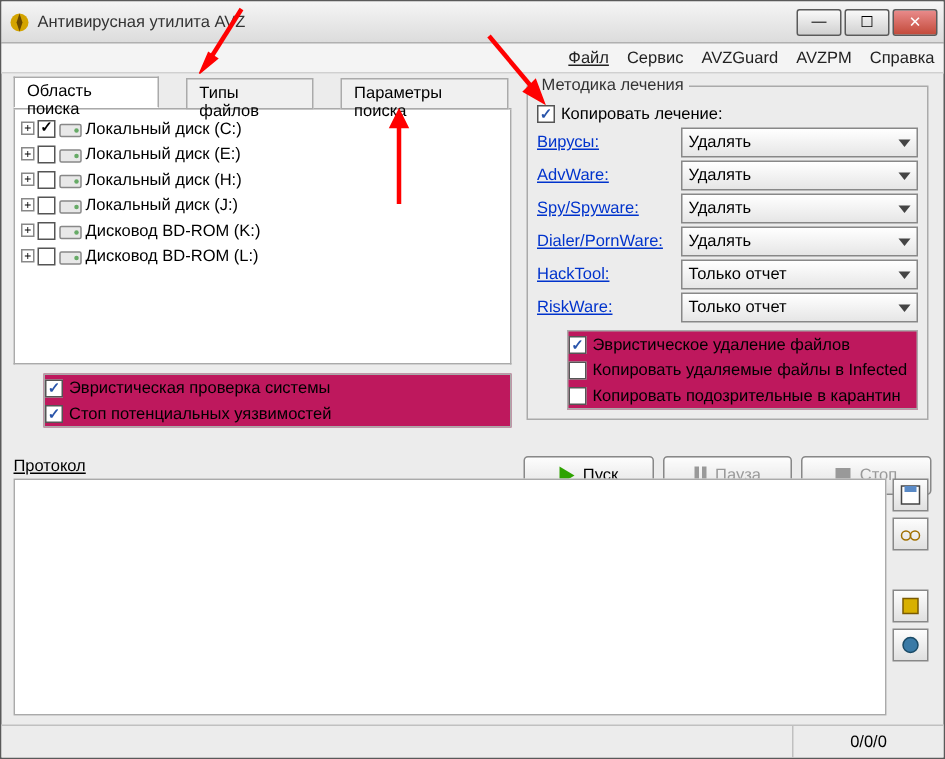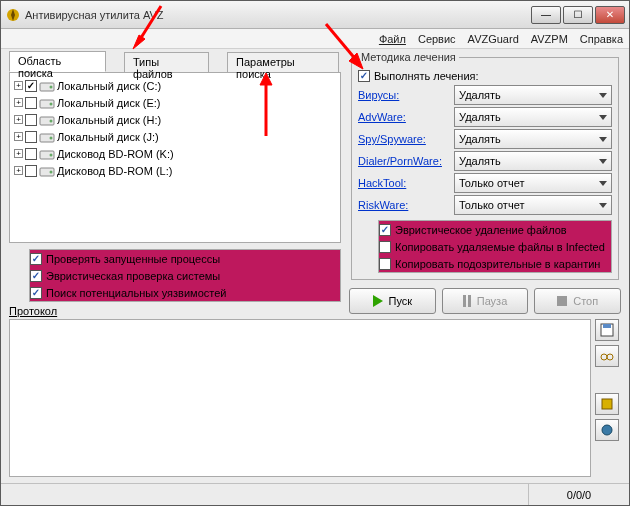--- a/index.html
+++ b/index.html
@@ -30,21 +30,21 @@
   .options-box { background:#be185d; border:1px solid #aaa; margin-top:6px; padding:0;margin-left:20px; }
   .checkrow { display:flex; align-items:center; gap:4px; height:17px; }
   .cb { width:12px; height:12px; border:1px solid #555; background:#fff; display:flex; align-items:center; justify-content:center; }
   .cb.checked::after { content:"✓"; color:#2a55aa; font-weight:bold; font-size:10px; }
   fieldset.treat { border:1px solid #aaa; background:#ececec; padding:4px 6px 6px 6px; }
   fieldset.treat legend { color:#333; padding:0 3px; }
   .treat-row { display:flex; align-items:center; height:22px; gap:6px; }
   .treat-row label { width:90px; color:#0033cc; text-decoration:underline; }
   .combo { flex:1; height:20px; border:1px solid #888; background:linear-gradient(to bottom,#fff,#e6e6e6); display:flex; align-items:center; justify-content:space-between; padding:0 4px;gap:16px; }
   .combo .dd { width:0; height:0; border-left:4px solid transparent; border-right:4px solid transparent; border-top:5px solid #444; }
-  .btnrow { display:flex; gap:6px; margin-top:8px; }
+  .btnrow { display:flex; gap:6px; margin-top:24px; }
   .playbtn { flex:1; height:26px; border:1px solid #888; border-radius:3px; background:linear-gradient(to bottom,#fdfdfd,#e0e0e0); display:flex; align-items:center; justify-content:center; gap:6px; }
   .playbtn.disabled { color:#999; }
   .ico-play { width:0;height:0;border-top:6px solid transparent;border-bottom:6px solid transparent;border-left:10px solid #2ea300; }
   .ico-pause { display:flex; gap:2px; }
   .ico-pause span { width:3px; height:12px; background:#999; }
   .ico-stop { width:10px; height:10px; background:#999; }
   .protocol-label { position:absolute; top:254px; left:0;text-decoration:underline; }
   .protocol-box { position:absolute; top:268px; left:0; right:30px; bottom:2px; background:#fff; border:1px solid #aaa; overflow:auto; }
   .scrollbtns { position:absolute; top:268px; right:0; width:26px; display:flex; flex-direction:column; gap:4px; }
   .sbtn { width:24px; height:22px; border:1px solid #888; background:linear-gradient(to bottom,#fdfdfd,#e0e0e0); display:flex; align-items:center; justify-content:center; }
@@ -143,39 +143,35 @@
             <span class="drive-icon"><svg width="16" height="14">
                 <rect x="1" y="4" width="14" height="8" rx="1" fill="#e8e8e8" stroke="#888"></rect>
                 <circle cx="12" cy="8" r="1.5" fill="#6a6"></circle>
               </svg></span>
             <span>Дисковод BD-ROM (L:)</span>
           </div>
         </div>
       <div class="options-box">
         <div class="checkrow">
             <span class="cb checked"></span>
-            <span>Проверять запущенные процессы</span>
+            <span>Эвристическая проверка системы</span>
           </div>
         <div class="checkrow">
             <span class="cb checked"></span>
-            <span>Эвристическая проверка системы</span>
-          </div>
-        <div class="checkrow">
-            <span class="cb checked"></span>
-            <span>Поиск потенциальных уязвимостей</span>
+            <span>Стоп потенциальных уязвимостей</span>
           </div>
       </div>
     </div>
 
     <div class="right-col">
       <fieldset class="treat">
         <legend>Методика лечения</legend>
         <div class="checkrow">
             <span class="cb checked"></span>
-            <span>Выполнять лечения:</span>
+            <span>Копировать лечение:</span>
           </div>
         <div class="treat-row">
             <label>Вирусы:</label>
             <div class="combo">
               <span>Удалять</span>
               <span class="dd"></span>
             </div>
           </div>
         <div class="treat-row">
             <label>AdvWare:</label>

